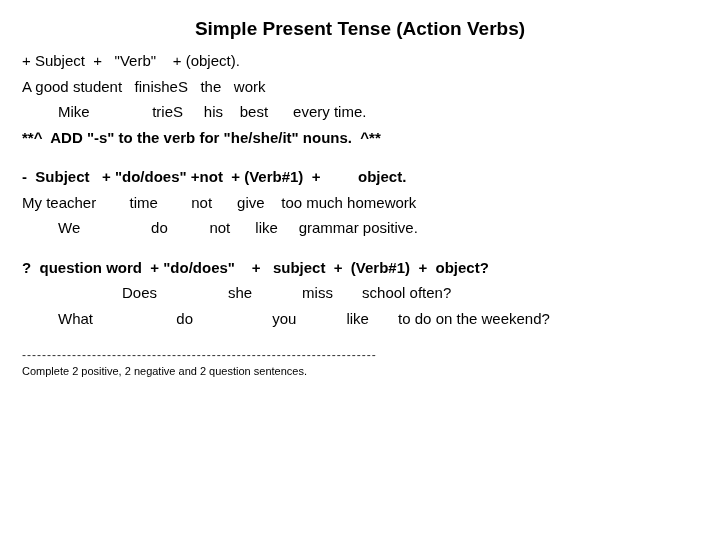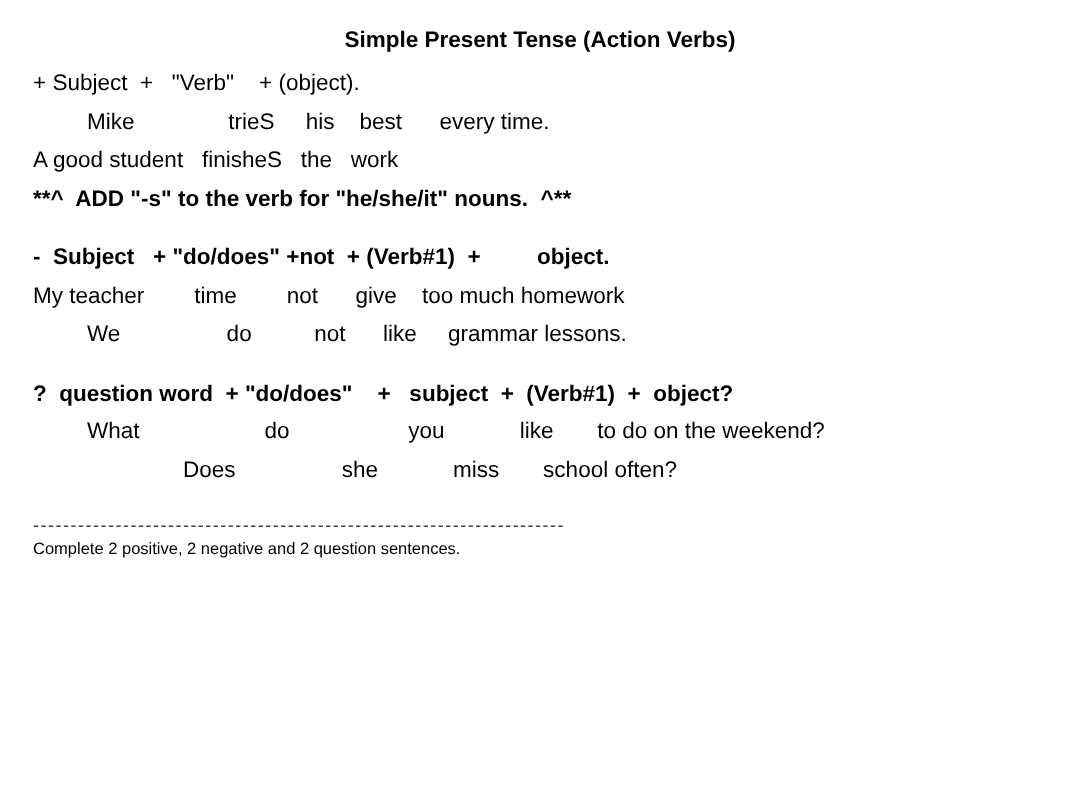--- a/index.html
+++ b/index.html
@@ -14,21 +14,21 @@
       background: #ffffff;
       font-family: Arial, sans-serif;
       font-size: 15px;
       color: #000000;
       padding: 18px 22px;
       overflow: hidden;
     }
 
     .title {
       text-align: center;
-      font-size: 15px;
+      font-size: 19px;
       font-weight: bold;
       margin-bottom: 8px;
     }
 
     .section {
       margin-bottom: 14px;
     }
 
     .line {
       display: flex;
@@ -51,34 +51,34 @@
   </style>
 </head>
 <body>
 
 <div>
 
   <div class="title">Simple Present Tense (Action Verbs)</div>
 
   <div class="section">
     <div class="line">+ Subject  +   "Verb"    + (object).</div>
+    <div class="line">A good student   finisheS   the   work</div>
     <div class="line indent">Mike               trieS     his    best      every time.</div>
-    <div class="line">A good student   finisheS   the   work</div>
     <div class="line bold">**^  ADD "-s" to the verb for "he/she/it" nouns.  ^**</div>
   </div>
 
   <div class="section">
     <div class="line bold">-  Subject   + "do/does" +not  + (Verb#1)  +         object.</div>
     <div class="line">My teacher        time        not      give    too much homework</div>
-    <div class="line indent">We                 do          not      like     grammar lessons.</div>
+    <div class="line indent">We                 do          not      like     grammar positive.</div>
   </div>
 
   <div class="section">
     <div class="line bold">?  question word  + "do/does"    +   subject  +  (Verb#1)  +  object?</div>
+    <div class="line">                        Does                 she            miss       school often?</div>
     <div class="line indent">What                    do                   you            like       to do on the weekend?</div>
-    <div class="line">                        Does                 she            miss       school often?</div>
   </div>
 
   <div class="line" style="font-size:12px; letter-spacing:1px; color:#333;">-----------------------------------------------------------------------</div>
 
   <div class="footer">Complete 2 positive, 2 negative and 2 question sentences.</div>
 
 </div>
 
 </body></html>

